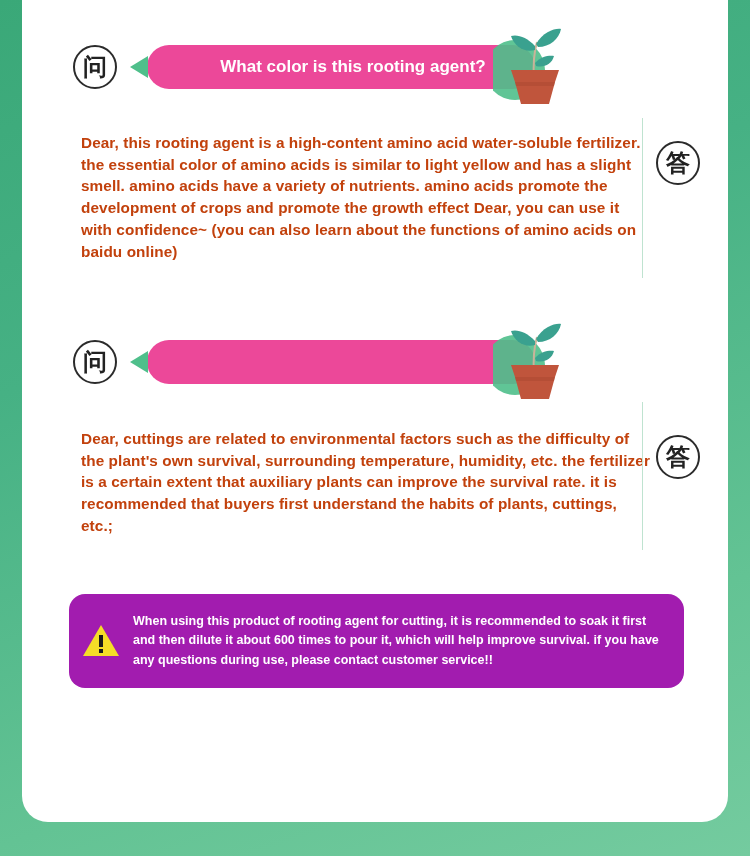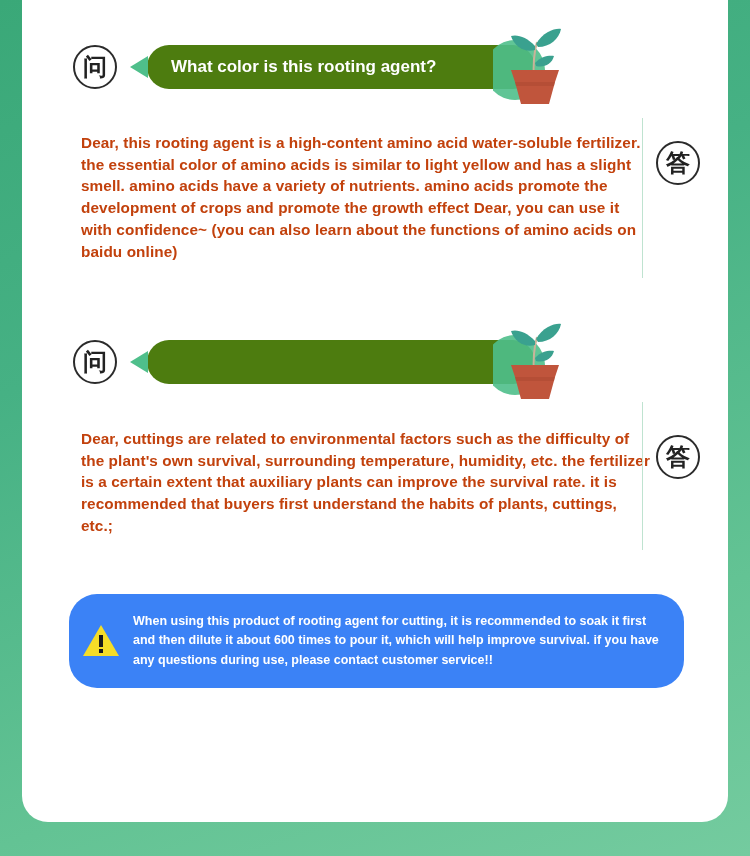--- a/index.html
+++ b/index.html
@@ -50,27 +50,28 @@
     font-size: 24px;
     font-weight: 700;
     color: #222222;
     line-height: 1;
     background: #ffffff;
   }
 
   
   .bubble {
     position: absolute;
-    background: #4d7c0f;
+    background: #ec4899;
     border-radius: 22px;
     display: flex;
     align-items: center;
     box-sizing: border-box;
     color: #ffffff;
     font-weight: 700;
+    text-align: center;
   }
   .bubble .tail {
     position: absolute;
     left: -17px;
     top: 50%;
     transform: translateY(-50%);
     width: 0;
     height: 0;
     border-top: 11px solid transparent;
     border-bottom: 11px solid transparent;
@@ -94,22 +95,22 @@
     background: #bfe3d0;
   }
 
   
   #notice {
     position: absolute;
     left: 46px;
     top: 594px;
     width: 615px;
     height: 94px;
-    background: #3b82f6;
-    border-radius: 28px;
+    background: #a21caf;
+    border-radius: 16px;
     box-sizing: border-box;
     display: flex;
     align-items: center;
   }
   #notice .warn-icon {
     flex: 0 0 auto;
     margin-left: 12px;
     margin-right: 12px;
   }
   #notice .notice-text {

